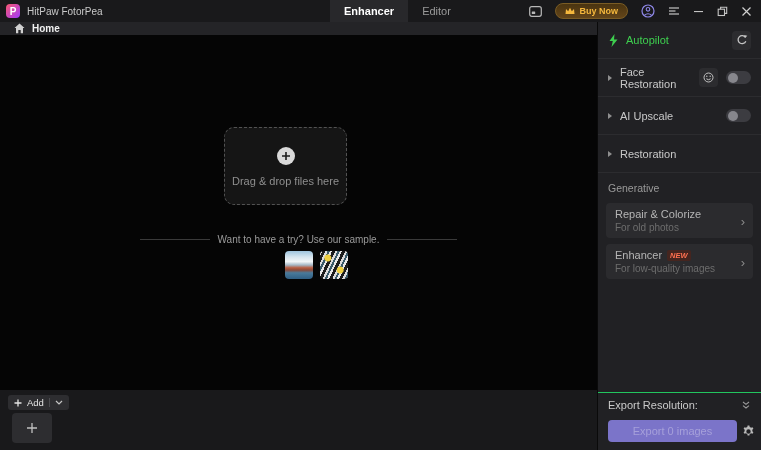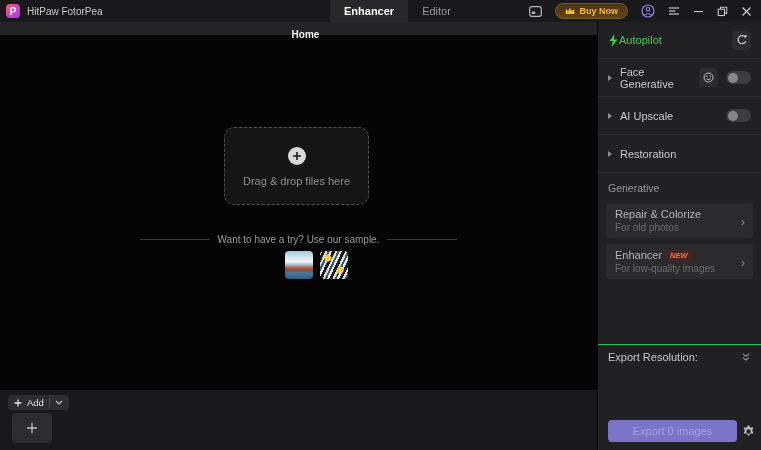--- a/index.html
+++ b/index.html
@@ -17,26 +17,26 @@
   .tab { height:22px; padding:0 14px; display:flex; align-items:center; font-size:11px; color:#9a9a9a; cursor:default; }
   .tab.active { background:#28282b; color:#fff; font-weight:bold; }
   .tb-right { position:absolute; right:0; top:0; height:22px; display:flex; align-items:center; padding-right:9px; gap:13px; }
   .tb-icon { display:flex; align-items:center; justify-content:center; }
   .buy-now { display:flex; align-items:center; gap:4px; height:16px; padding:0 9px; border-radius:9px;
              background:linear-gradient(180deg,#4a3410,#63451a); border:1px solid #7a5c24; }
   .buy-now span { color:#f5b83d; font-size:9px; font-weight:bold; }
 
   
   .homebar { position:absolute; top:22px; left:0; width:597px; height:13px; background:#242427;
-             display:flex; align-items:center; padding-left:14px; gap:7px; z-index:4;flex-direction:column; }
+             display:flex; align-items:center; padding-left:14px; gap:7px; z-index:4; }
   .homebar span { color:#f0f0f0; font-size:10px; font-weight:bold; }
 
   
   .canvas { position:absolute; top:35px; left:0; width:597px; height:355px; background:#050505; }
-  .dropzone { position:absolute; left:224px; top:92px; width:145px; height:78px;
+  .dropzone { position:absolute; left:224px; top:92px; width:123px; height:78px;
               background:#151515; border:1px dashed #525252; border-radius:10px; cursor:pointer; }
   .dz-plus { position:absolute; left:calc(50% - 9px); top:19px; width:18px; height:18px; border-radius:50%;
              background:#d9d9d9; display:flex; align-items:center; justify-content:center; }
   .dz-label { position:absolute; top:47px; left:0; width:100%; text-align:center; color:#8f8f8f; font-size:11px; }
   .sample-prompt { position:absolute; top:199px; left:0; width:597px; display:flex; align-items:center; justify-content:center; }
   .sample-prompt .line { width:70px; height:1px; background:#3a3a3a; }
   .sample-prompt span { color:#9a9a9a; font-size:10px; margin:0 8px; }
   .thumbs { position:absolute; top:216px; left:0; width:597px; display:flex; justify-content:center; gap:7px; }
   .thumb { width:28px; height:28px; border-radius:4px; cursor:pointer; }
   .thumb.portrait { background:
@@ -56,41 +56,41 @@
              display:flex; align-items:center; padding:0 6px; gap:5px; cursor:pointer;text-align:center; }
   .add-btn .lbl { color:#e4e4e4; font-size:9.5px; }
   .add-btn .sep { width:1px; height:9px; background:#4c4c50; }
   .thumb-placeholder { position:absolute; left:12px; top:23px; width:40px; height:30px; background:#2d2d30;
              border-radius:4px; display:flex; align-items:center; justify-content:center; cursor:pointer; }
 
   
   .panel { position:absolute; left:597px; top:22px; width:164px; height:428px; background:#212124; border-left:1px solid #0a0a0a; }
   .row { display:flex; align-items:center; padding:0 10px; border-bottom:1px solid #2c2c2f; }
   .autopilot-row { height:37px; }
-  .autopilot-label { color:#3ecf4f; font-size:11px; margin-left:0; flex:1; }
+  .autopilot-label { color:#3ecf4f; font-size:11px; margin-left:7px; flex:1; }
   .icon-btn { width:19px; height:19px; border-radius:4px; background:#2c2c2f; display:flex; align-items:center;
               justify-content:center; cursor:pointer; }
   .section-row { height:38px; cursor:pointer; }
   .chev-right { width:0; height:0; border-left:4px solid #8f8f8f; border-top:3px solid transparent; border-bottom:3px solid transparent; }
   .section-label { color:#c9c9c9; font-size:11px; margin-left:8px; flex:1; }
   .toggle { width:25px; height:13px; border-radius:7px; background:#3c3c41; position:relative; cursor:pointer; flex:none; }
   .toggle .knob { position:absolute; left:1.5px; top:1.5px; width:10px; height:10px; border-radius:50%; background:#87878d; }
   .smiley-btn { margin-right:8px; }
   .gen-header { height:26px; display:flex; align-items:flex-end; padding:0 10px 5px; color:#9a9a9a; font-size:10.5px; }
   .card { position:relative; margin:4px 8px 2px; background:#2b2b2e; border-radius:4px; padding:5px 20px 5px 9px; cursor:pointer; }
   .card + .card { margin-top:6px; }
   .card-title { color:#b5b5b5; font-size:11px; display:flex; align-items:center; }
   .card-sub { color:#6d6d6d; font-size:10px; margin-top:2px; }
   .card-chev { position:absolute; right:8px; top:50%; transform:translateY(-50%); color:#8a8a8a; font-size:13px; line-height:1; }
   .badge { margin-left:5px; font-size:7.5px; font-weight:bold; font-style:italic; color:#ff7050; background:#45251f;
            border-radius:2px; padding:1px 3px; }
   .export-section { position:absolute; bottom:0; left:0; width:100%; }
   .res-row { border-top:1px solid #22c55e; height:25px; display:flex; align-items:center; padding:0 10px; }
   .res-label { flex:1; color:#c9c9c9; font-size:11px; }
-  .btn-row { display:flex; align-items:center; padding:3px 6px 8px 10px;margin-top:48px; }
+  .btn-row { display:flex; align-items:center; padding:3px 6px 8px 10px; }
   .export-btn { flex:1; height:22px; background:#7b74c9; border:none; border-radius:4px; color:#a6a0da;
                 font-size:11px; font-family:inherit; cursor:pointer; }
   .gear { margin-left:5px; display:flex; align-items:center; cursor:pointer; }
 </style>
 </head>
 <body>
 
 <div class="app">
 
   <div class="titlebar">
@@ -204,21 +204,21 @@
       <div class="icon-btn">
         <svg width="12" height="12" viewBox="0 0 12 12">
             <path d="M9.8 7.2 A4 4 0 1 1 9.4 3.4" fill="none" stroke="#c4c4c4" stroke-width="1.3"></path>
             <polygon points="8.1,0.9 11.3,1.7 9.1,4.1" fill="#c4c4c4"></polygon>
           </svg>
       </div>
     </div>
 
     <div class="row section-row">
       <div class="chev-right"></div>
-      <span class="section-label">Face Generative</span>
+      <span class="section-label">Face Restoration</span>
       <div class="icon-btn smiley-btn">
         <svg width="11" height="11" viewBox="0 0 11 11">
             <circle cx="5.5" cy="5.5" r="4.5" fill="none" stroke="#c4c4c4" stroke-width="1"></circle>
             <circle cx="3.8" cy="4.3" r="0.7" fill="#c4c4c4"></circle>
             <circle cx="7.2" cy="4.3" r="0.7" fill="#c4c4c4"></circle>
             <path d="M3.4 6.8 Q5.5 8.6 7.6 6.8" fill="none" stroke="#c4c4c4" stroke-width="1"></path>
           </svg>
       </div>
       <div class="toggle">
           <div class="knob"></div>

